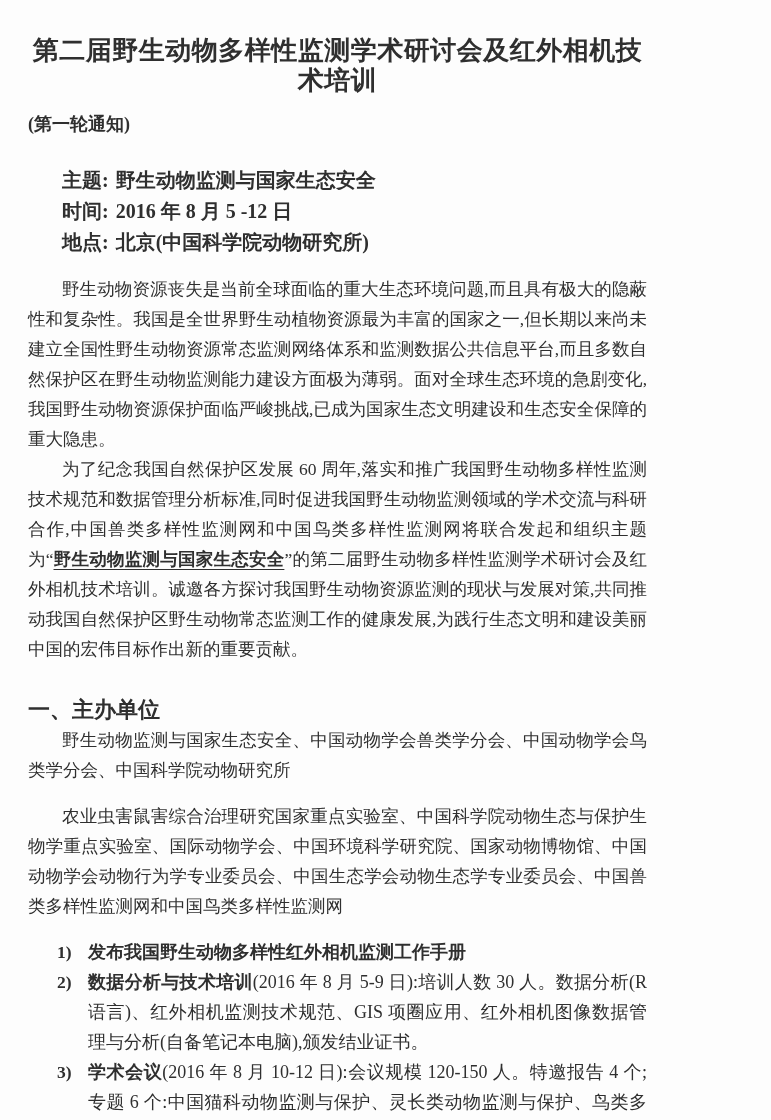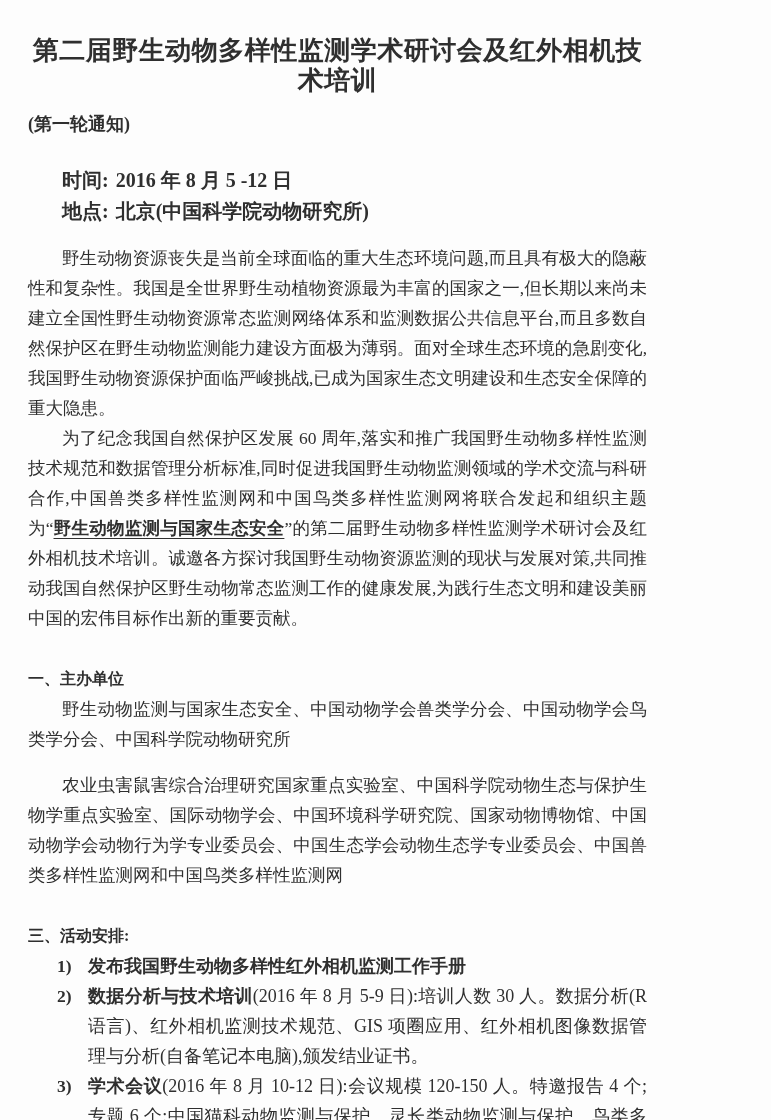--- a/index.html
+++ b/index.html
@@ -56,21 +56,21 @@
     margin: 0;
     text-indent: 34px;
   }
   .highlight {
     font-weight: bold;
     text-decoration: underline;
     text-underline-offset: 4px;
   }
   .section-heading {
     margin-top: 31px;
-    font-size: 16px;
+    font-size: 22px;
     font-weight: bold;
     line-height: 30px;
   }
   .section-body {
     margin: 0;
     text-indent: 34px;
   }
   .agenda-list { margin-top: 0; }
   .agenda-item {
     display: flex;
@@ -97,20 +97,23 @@
 <body>
 
 <div class="page">
 
   <h1 class="title">第二届野生动物多样性监测学术研讨会及红外相机技术培训</h1>
 
   <div class="subtitle">(第一轮通知)</div>
 
   <div class="meta">
     <div class="meta-row">
+      <span class="meta-label">主题:</span><span>野生动物监测与国家生态安全</span>
+    </div>
+    <div class="meta-row">
       <span class="meta-label">时间:</span><span>2016 年 8 月 5 -12 日</span>
     </div>
     <div class="meta-row">
       <span class="meta-label">地点:</span><span>北京(中国科学院动物研究所)</span>
     </div>
   </div>
 
   <div class="intro body-text">
     <p class="para">野生动物资源丧失是当前全球面临的重大生态环境问题,而且具有极大的隐蔽性和复杂性。我国是全世界野生动植物资源最为丰富的国家之一,但长期以来尚未建立全国性野生动物资源常态监测网络体系和监测数据公共信息平台,而且多数自然保护区在野生动物监测能力建设方面极为薄弱。面对全球生态环境的急剧变化,我国野生动物资源保护面临严峻挑战,已成为国家生态文明建设和生态安全保障的重大隐患。</p>
     <p class="para"><span>为了纪念我国自然保护区发展 60 周年,落实和推广我国野生动物多样性监测技术规范和数据管理分析标准,同时促进我国野生动物监测领域的学术交流与科研合作,中国兽类多样性监测网和中国鸟类多样性监测网将联合发起和组织主题为“</span><span class="highlight">野生动物监测与国家生态安全</span><span>”的第二届野生动物多样性监测学术研讨会及红外相机技术培训。诚邀各方探讨我国野生动物资源监测的现状与发展对策,共同推动我国自然保护区野生动物常态监测工作的健康发展,为践行生态文明和建设美丽中国的宏伟目标作出新的重要贡献。</span></p>
@@ -119,21 +122,20 @@
   <div class="section body-text">
     <div class="section-heading">一、主办单位</div>
     <p class="section-body">野生动物监测与国家生态安全、中国动物学会兽类学分会、中国动物学会鸟类学分会、中国科学院动物研究所</p>
   </div>
 
   <div class="section body-text">
     <p class="section-body">农业虫害鼠害综合治理研究国家重点实验室、中国科学院动物生态与保护生物学重点实验室、国际动物学会、中国环境科学研究院、国家动物博物馆、中国动物学会动物行为学专业委员会、中国生态学会动物生态学专业委员会、中国兽类多样性监测网和中国鸟类多样性监测网</p>
   </div>
 
   <div class="section body-text">
-    <div class="section-heading">三、活动安排:</div>
     <div class="agenda-list">
 
       <div class="agenda-item">
         <span class="agenda-num">1)</span>
         <span class="agenda-text"><b>发布我国野生动物多样性红外相机监测工作手册</b><span></span></span>
       </div>
 
       <div class="agenda-item">
         <span class="agenda-num">2)</span>
         <span class="agenda-text"><b>数据分析与技术培训</b><span>(2016 年 8 月 5-9 日):培训人数 30 人。数据分析(R 语言)、红外相机监测技术规范、GIS 项圈应用、红外相机图像数据管理与分析(自备笔记本电脑),颁发结业证书。</span></span>

